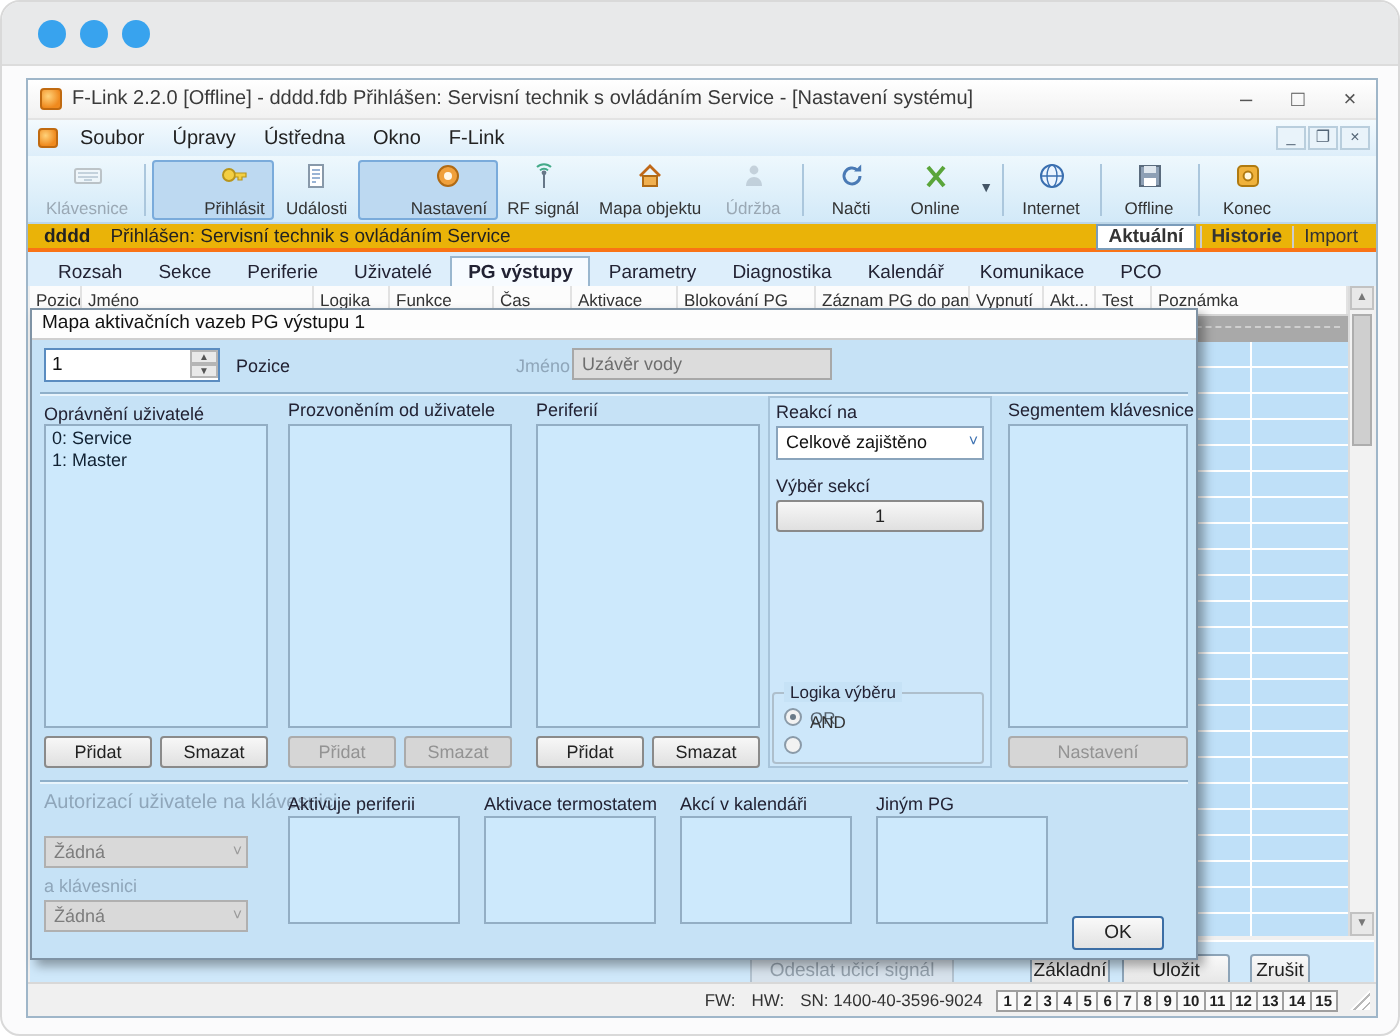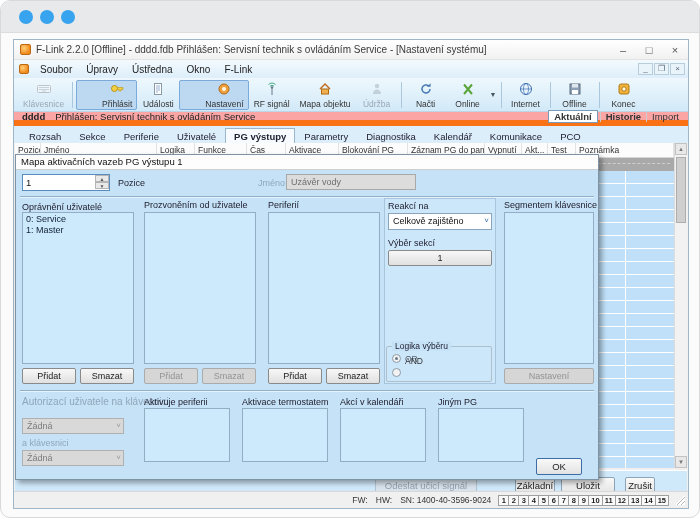--- a/index.html
+++ b/index.html
@@ -19,21 +19,21 @@
   .mdi { margin-left:auto; display:flex; margin-right:3px; gap:1px; }
   .mdib { width:15px; height:12px; border:1px solid #b9cedd; background:#e9f3fa; font-size:8px; line-height:10px; text-align:center; color:#567; }
   .toolbar { position:absolute; left:0; top:38px; right:0; height:34px; background:linear-gradient(#eef8fd,#d2e9f8); border-bottom:1px solid #bcd6e8; display:flex; align-items:center; padding-left:4px; }
   .tbtn { display:flex; flex-direction:column; align-items:center; justify-content:center; min-width:42px; height:30px; padding:1px 4px 0; border:1px solid transparent; border-radius:2px; }
   .tbtn.active { background:#bdd9f1; border-color:#7aabdb;padding-left:25px; }
   .tbtn .tlbl { font-size:8.5px; color:#333; margin-top:1px; white-space:nowrap; }
   .tbtn.disabled .tlbl { color:#9aa8b4; }
   .tbtn.disabled svg { opacity:.45; }
   .tsep { width:1px; height:26px; background:#abc7dd; margin:0 3px; }
   .tchev { font-size:7px; color:#456; margin:0 1px; }
-  .inforow { position:absolute; left:0; top:72px; right:0; height:14px; background:#fca5a5; border-bottom:6px solid #f97316; display:flex; align-items:center; font-size:9.5px; }
+  .inforow { position:absolute; left:0; top:72px; right:0; height:14px; background:#eab308; border-bottom:2px solid #f97316; display:flex; align-items:center; font-size:9.5px; }
   .dbname { font-weight:bold; margin:0 10px 0 8px; }
   .views { margin-left:auto; display:flex; align-items:center; margin-right:4px; }
   .view { padding:0 5px; color:#333; border-left:1px solid #ccc; }
   .view.b { font-weight:bold; }
   .view.active { border:1px solid #7a9cba; background:#ffffff; font-weight:bold; margin-right:2px; }
   .tabstrip { position:absolute; left:0; top:86px; right:0; height:17px; background:#ddeefb; display:flex; align-items:flex-end; padding-left:6px; }
   .tab { font-size:9.5px; padding:2px 8px 1px; color:#223; border:1px solid transparent; border-bottom:none; }
   .tab.active { background:#f7fbff; border-color:#9ab7cf; font-weight:bold; }
   .thead { position:absolute; left:1px; top:103px; right:14px; height:15px; background:#fcfcfc; border-bottom:1px solid #d6d6d6; display:flex; font-size:8.5px; color:#333; }
   .hc { border-right:1px solid #e2e2e2; padding:2px 0 0 3px; white-space:nowrap; overflow:hidden; }

